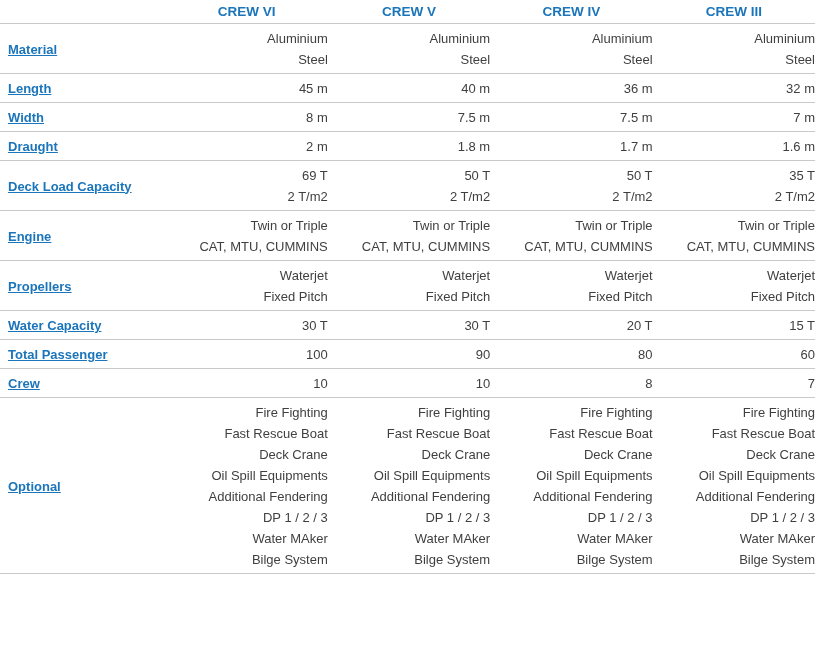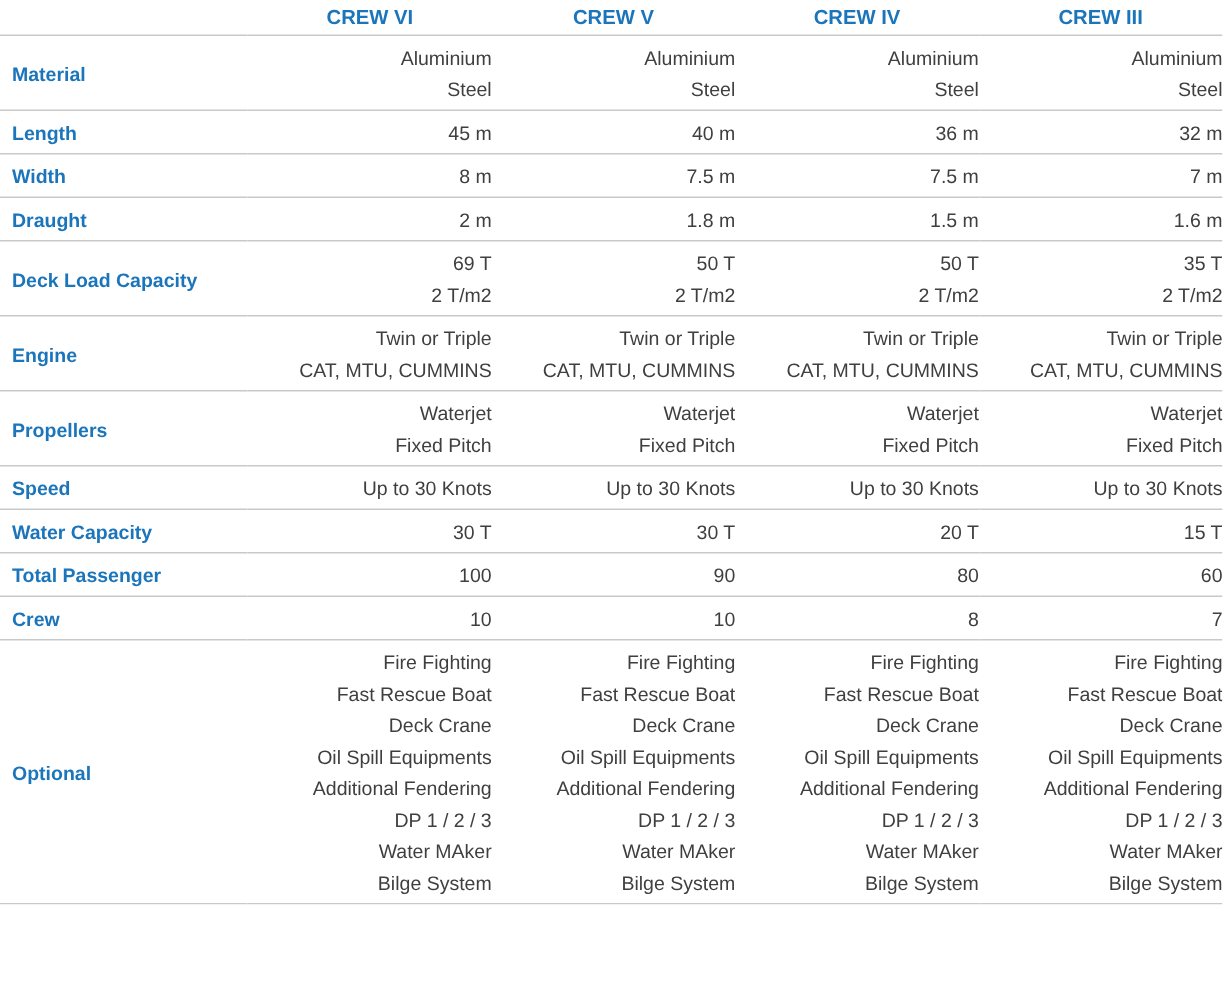--- a/index.html
+++ b/index.html
@@ -31,20 +31,21 @@
   thead th.corner{border-bottom:1px solid var(--border);}
   tbody th.rowlabel{
     color:var(--accent);
     font-weight:bold;
     text-align:left;
     padding:4px 0 3px 8px;
     line-height:21px;
     vertical-align:middle;
     border-bottom:1px solid var(--border);
     white-space:nowrap;
+    text-decoration:underline;
   }
   tbody td{
     color:var(--value-text);
     text-align:right;
     padding:4px 0 3px;
     line-height:21px;
     vertical-align:middle;
     border-bottom:1px solid var(--border);
   }
   tbody td div{white-space:nowrap;}
@@ -122,21 +123,21 @@
         </tr>
         <tr>
           <th class="rowlabel">Draught</th>
           <td>
             <div>2 m</div>
           </td>
           <td>
             <div>1.8 m</div>
           </td>
           <td>
-            <div>1.5 m</div>
+            <div>1.7 m</div>
           </td>
           <td>
             <div>1.6 m</div>
           </td>
         </tr>
         <tr>
           <th class="rowlabel">Deck Load Capacity</th>
           <td>
             <div>69 T</div>
             <div>2 T/m2</div>
@@ -183,35 +184,20 @@
             <div>Waterjet</div>
             <div>Fixed Pitch</div>
           </td>
           <td>
             <div>Waterjet</div>
             <div>Fixed Pitch</div>
           </td>
           <td>
             <div>Waterjet</div>
             <div>Fixed Pitch</div>
-          </td>
-        </tr>
-        <tr>
-          <th class="rowlabel">Speed</th>
-          <td>
-            <div>Up to 30 Knots</div>
-          </td>
-          <td>
-            <div>Up to 30 Knots</div>
-          </td>
-          <td>
-            <div>Up to 30 Knots</div>
-          </td>
-          <td>
-            <div>Up to 30 Knots</div>
           </td>
         </tr>
         <tr>
           <th class="rowlabel">Water Capacity</th>
           <td>
             <div>30 T</div>
           </td>
           <td>
             <div>30 T</div>
           </td>

